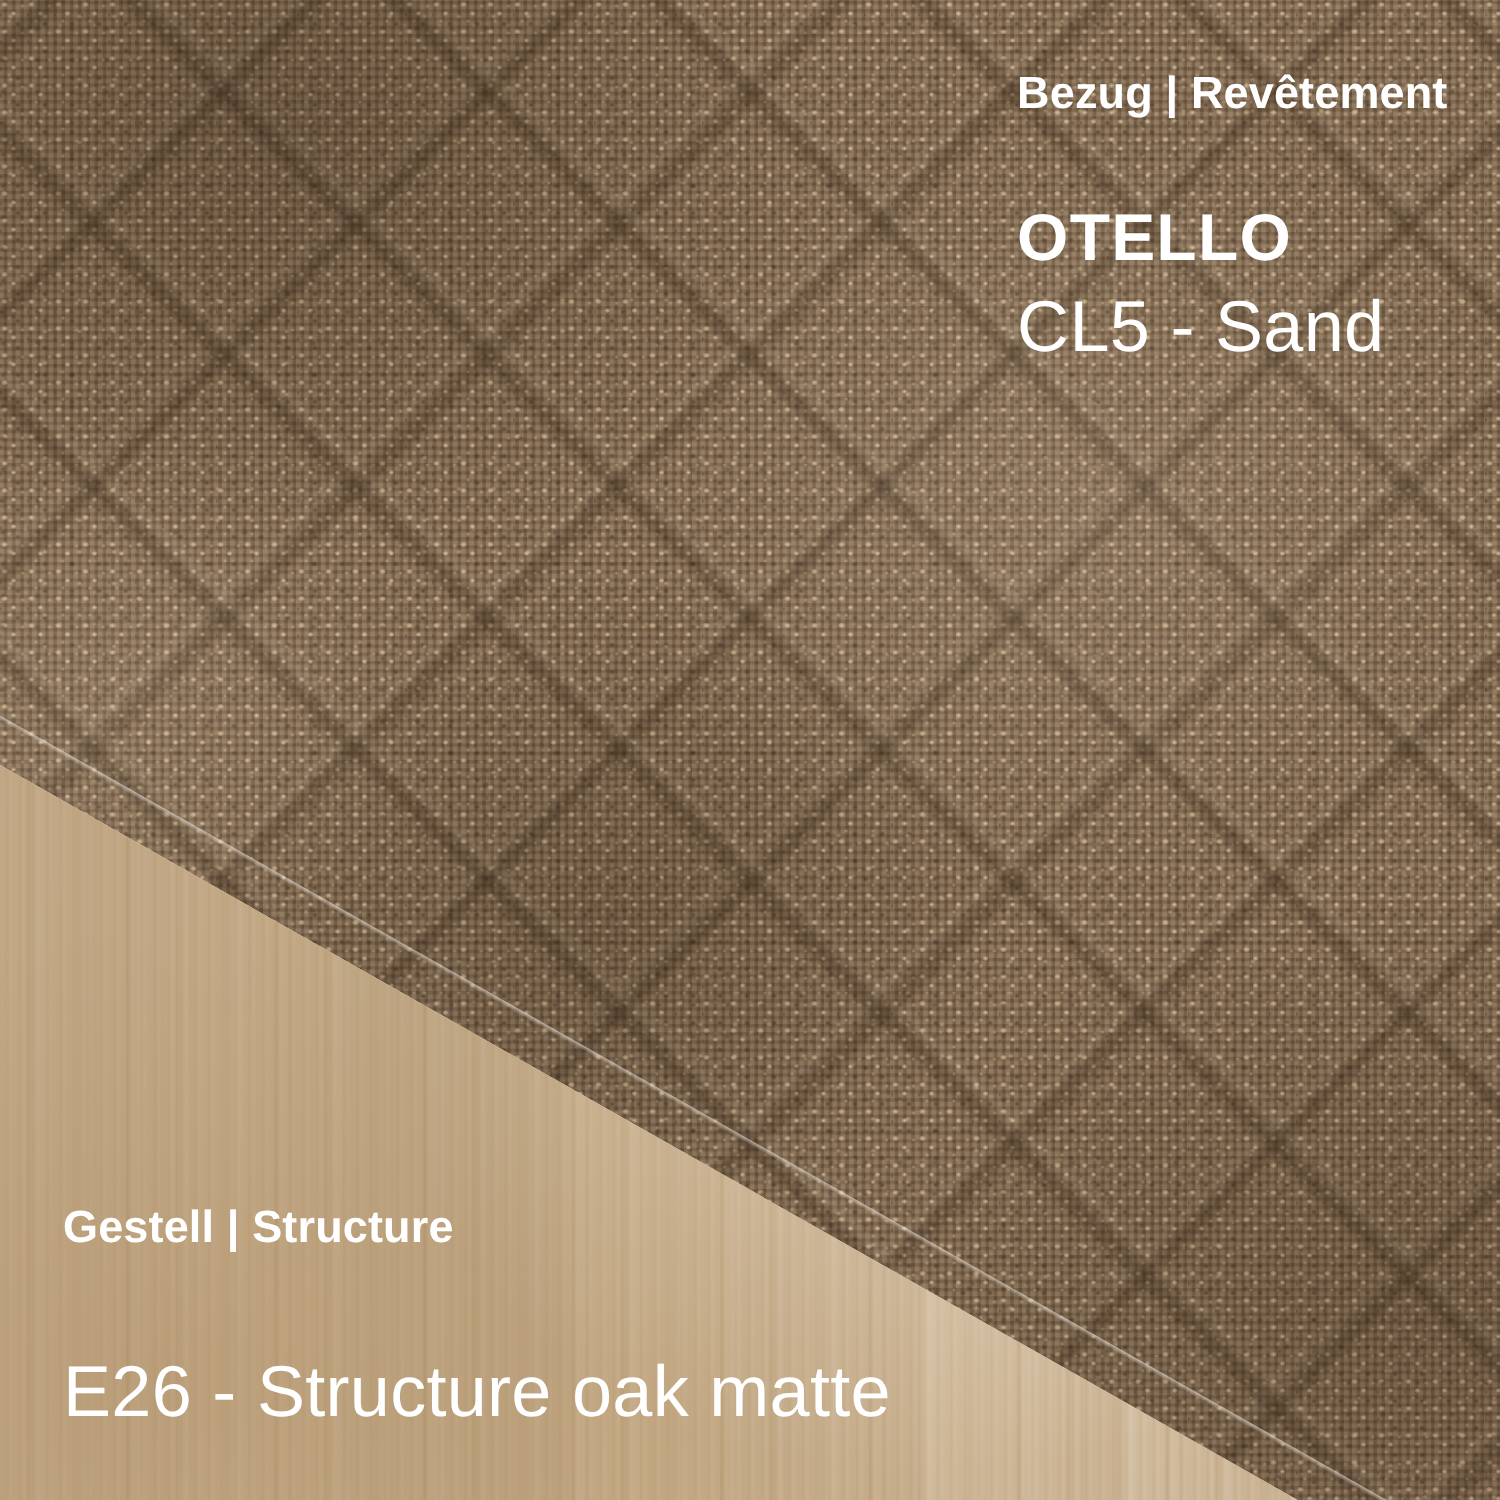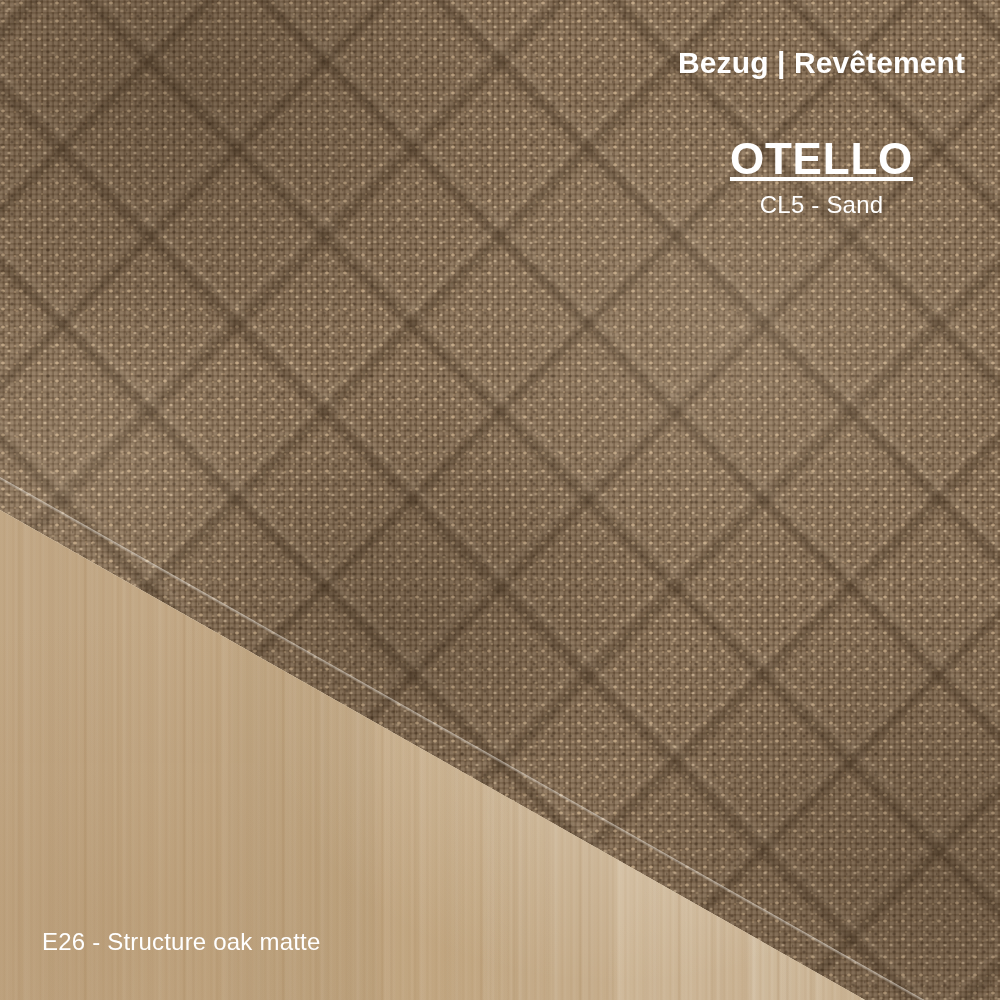--- a/index.html
+++ b/index.html
@@ -153,45 +153,44 @@
     transform: rotate(29.5deg);
     pointer-events: none;
   }
 
   
   .text-block { position: absolute; color: #ffffff; }
 
   .block-fabric {
     top: 46px;
     right: 35px;
-    text-align: center;
+    text-align: left;
   }
   .block-wood {
     left: 42px;
     bottom: 44px;
     text-align: left;
   }
 
   .eyebrow {
     font-size: 30px;
     font-weight: 700;
     letter-spacing: 0.1px;
     line-height: 1.1;
     white-space: nowrap;
   }
   .title {
     font-size: 44px;
     font-weight: 700;
     letter-spacing: 0.8px;
     line-height: 1.1;
     white-space: nowrap;
-    text-decoration: underline;
   }
   .subtitle {
-    font-size: 24px;
+    font-size: 48px;
     font-weight: 300;
     letter-spacing: 0.2px;
     line-height: 1.15;
     white-space: nowrap;
   }
 
   .block-fabric .title   { margin-top: 56px; }
   .block-fabric .subtitle{ margin-top: 8px; }
   .block-wood  .title    { margin-top: 0; }
   .block-wood  .subtitle { margin-top: 8px; }
@@ -217,17 +216,18 @@
   </div>
   <div class="wood-edge"></div>
 
   <div class="text-block block-fabric">
     <div class="eyebrow">Bezug | Revêtement</div>
     <div class="title">OTELLO</div>
     <div class="subtitle">CL5 - Sand</div>
   </div>
 
   <div class="text-block block-wood">
+    <div class="eyebrow">Gestell | Structure</div>
     <div class="spacer-wood"></div>
     <div class="subtitle">E26 - Structure oak matte</div>
   </div>
 
 </div>
 
 </body></html>

